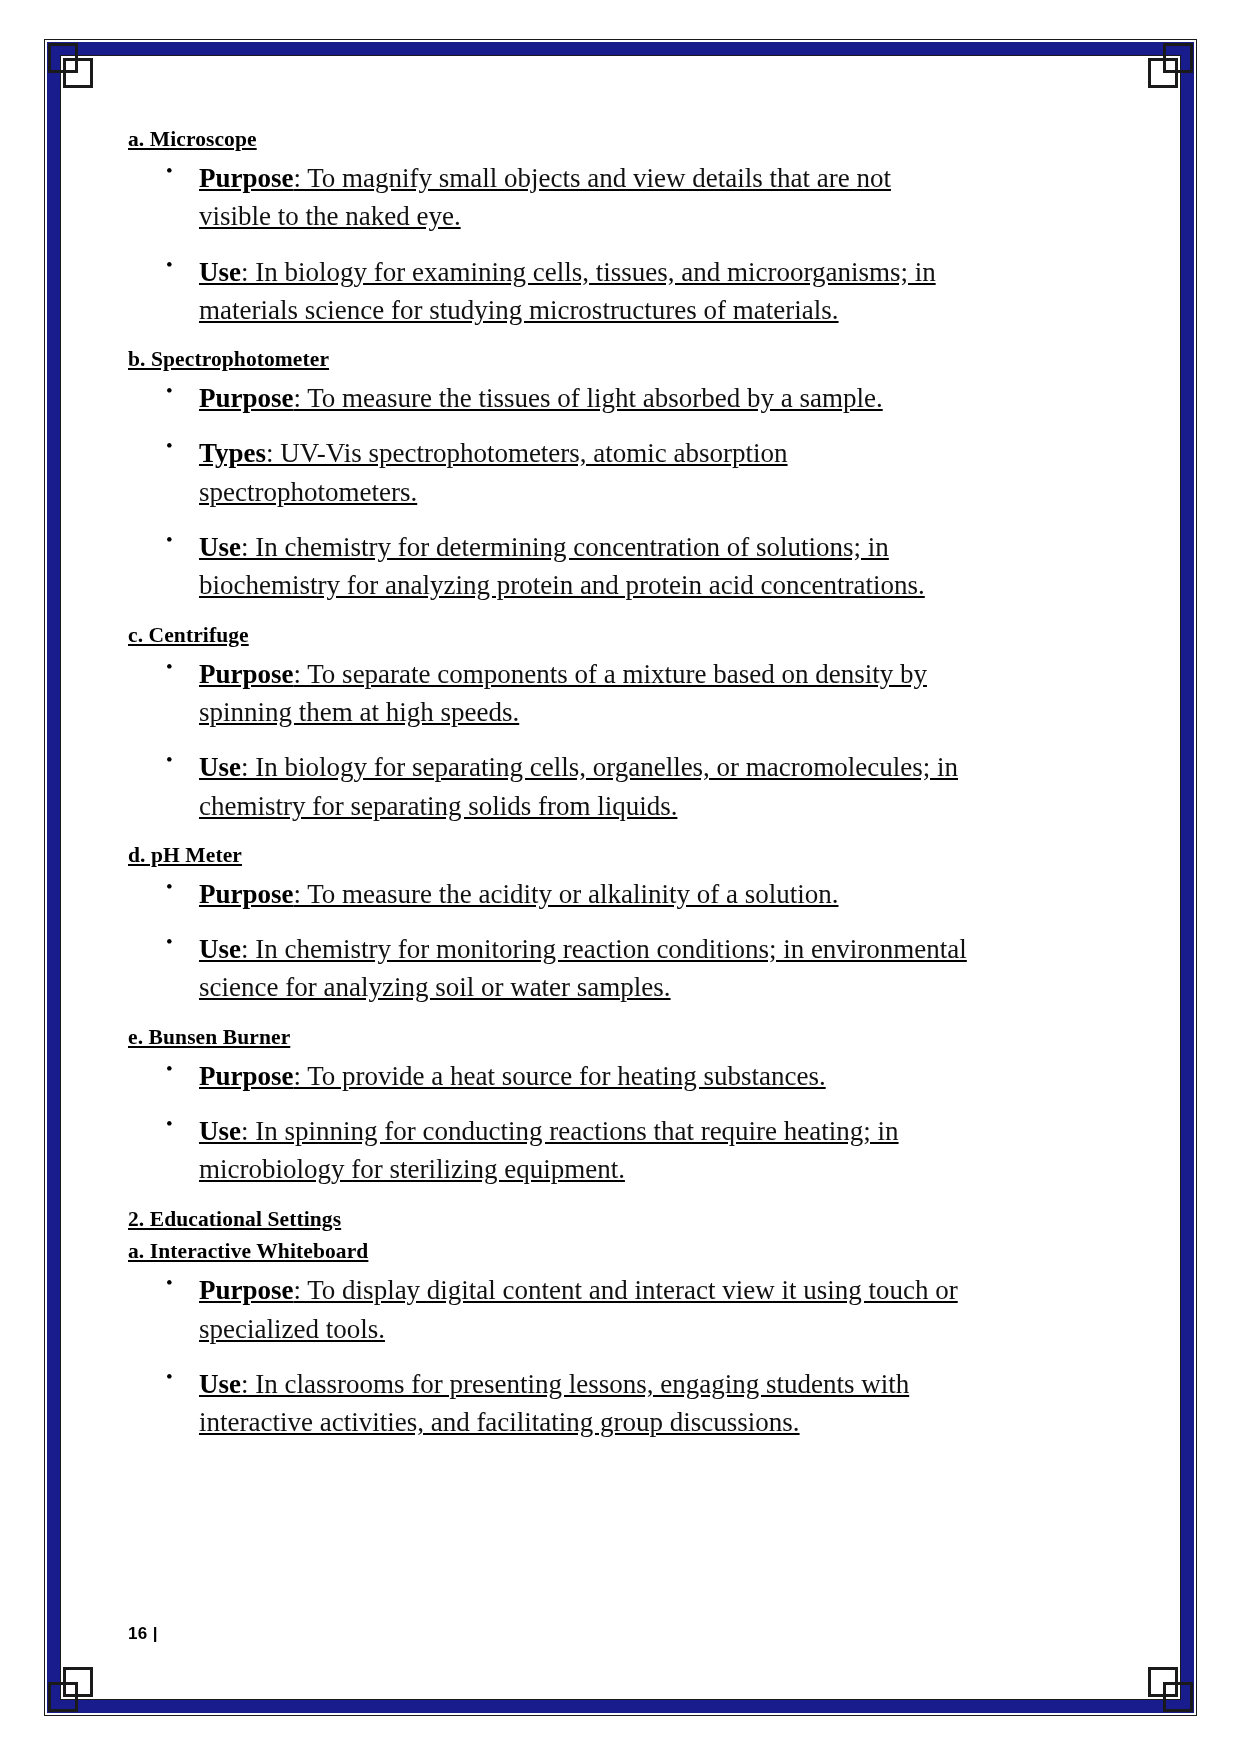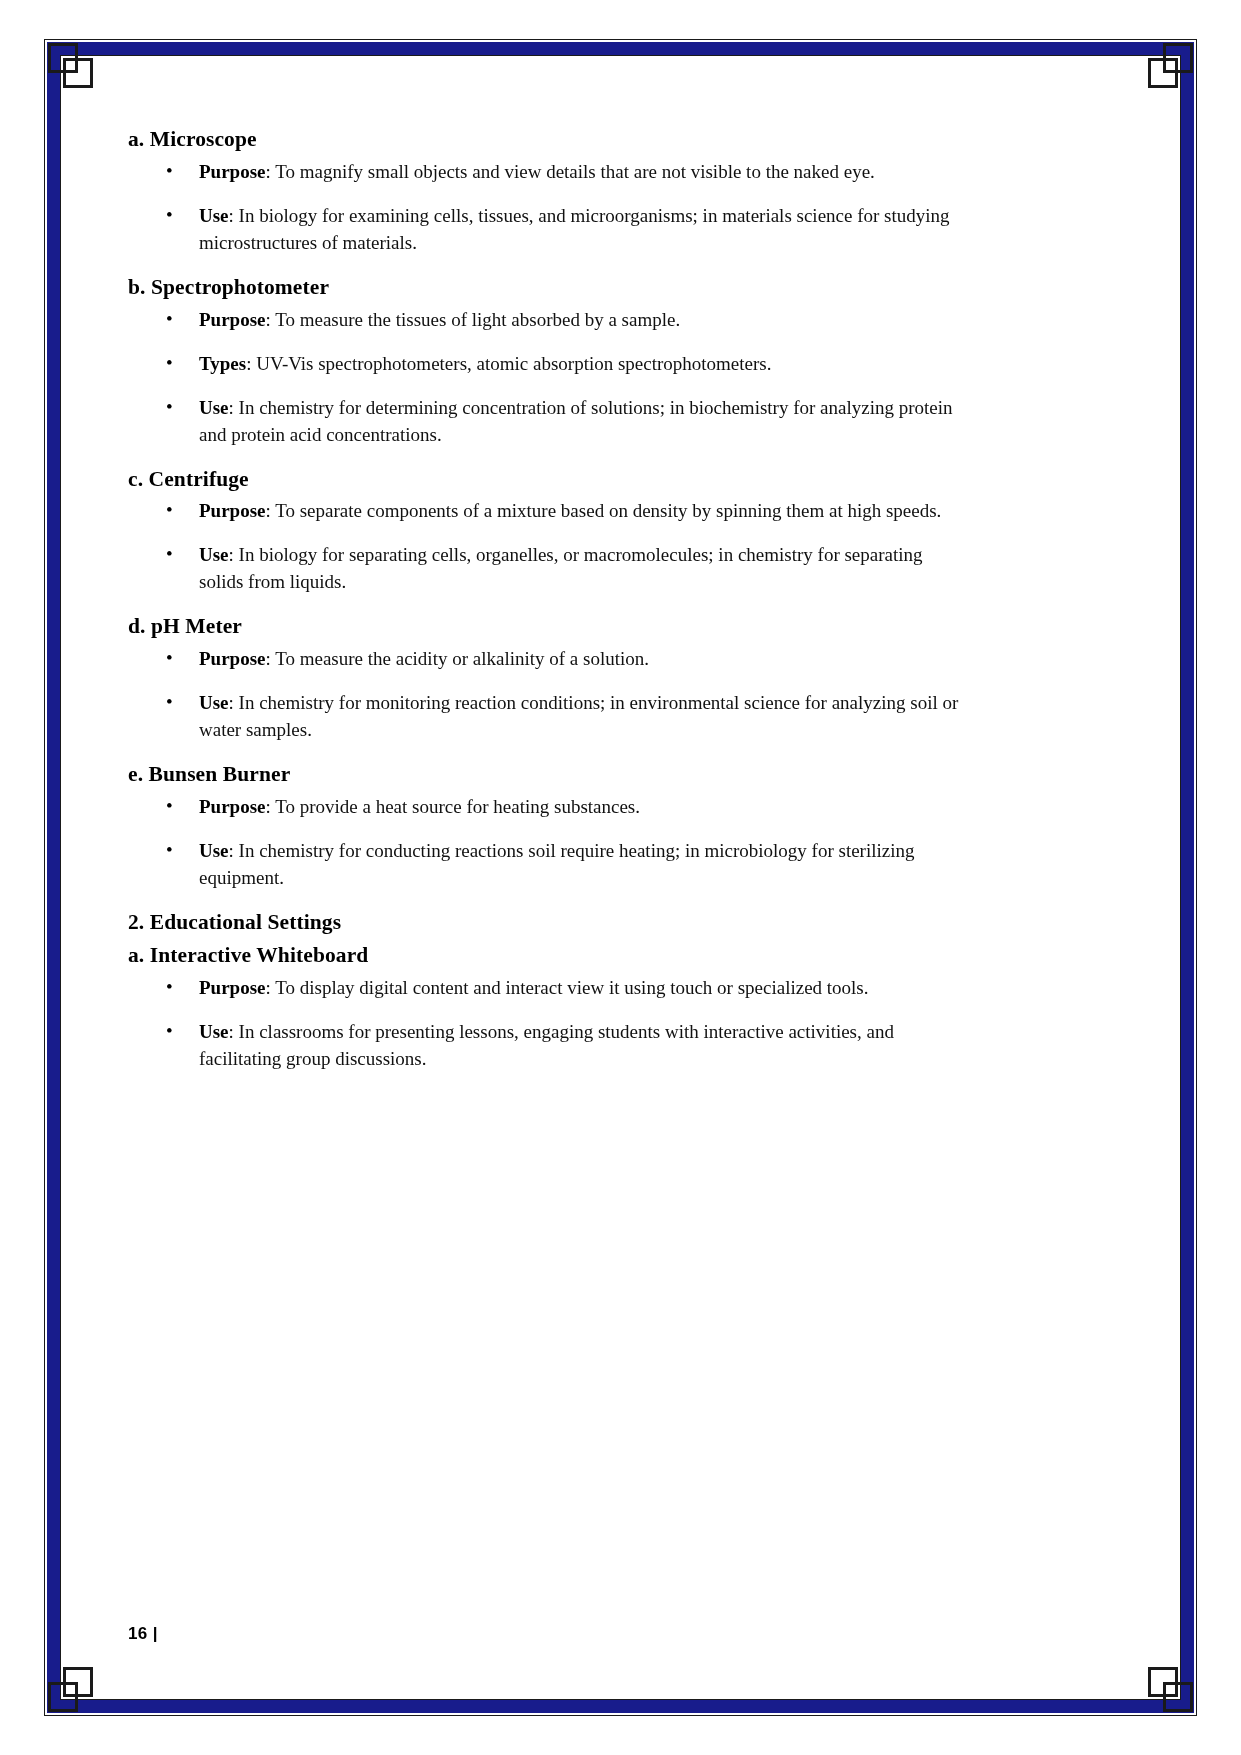--- a/index.html
+++ b/index.html
@@ -87,38 +87,38 @@
 
   ul.bullets {
     list-style: none;
     margin: 0 0 0 0;
     padding: 0;
   }
   ul.bullets li {
     position: relative;
     padding-left: 71px;
     margin: 0 16px 17px 0;
-    font-size: 19px;
+    font-size: 27px;
     line-height: 1.42;
     color: #111111;
   }
   ul.bullets li::before {
     content: "\2022";
     position: absolute;
     left: 38px;
     top: -1px;
     font-size: 19px;
     color: #000000;
   }
   ul.bullets li b {
     font-weight: bold;
     color: #000000;
   }
 
-  .block { margin-bottom: 4px; }
+  .block { margin-bottom: 4px; text-decoration: underline; }
 
   .page-number {
     position: absolute;
     left: 128px;
     top: 1624px;
     font-family: "Liberation Sans", "DejaVu Sans", sans-serif;
     font-weight: bold;
     font-size: 17px;
     color: #000000;
     letter-spacing: 0.4px;
@@ -175,21 +175,21 @@
       <ul class="bullets">
         <li><b>Purpose</b><span>: To measure the acidity or alkalinity of a solution.</span></li>
         <li><b>Use</b><span>: In chemistry for monitoring reaction conditions; in environmental science for analyzing soil or water samples.</span></li>
       </ul>
     </div>
 
     <div class="block">
       <p class="heading">e. Bunsen Burner</p>
       <ul class="bullets">
         <li><b>Purpose</b><span>: To provide a heat source for heating substances.</span></li>
-        <li><b>Use</b><span>: In chemistry for conducting reactions soil require heating; in microbiology for sterilizing equipment.</span></li>
+        <li><b>Use</b><span>: In spinning for conducting reactions that require heating; in microbiology for sterilizing equipment.</span></li>
       </ul>
     </div>
 
     <div class="block">
       <p class="heading">2. Educational Settings</p>
     </div>
 
     <div class="block">
       <p class="heading section-gap">a. Interactive Whiteboard</p>
       <ul class="bullets">

